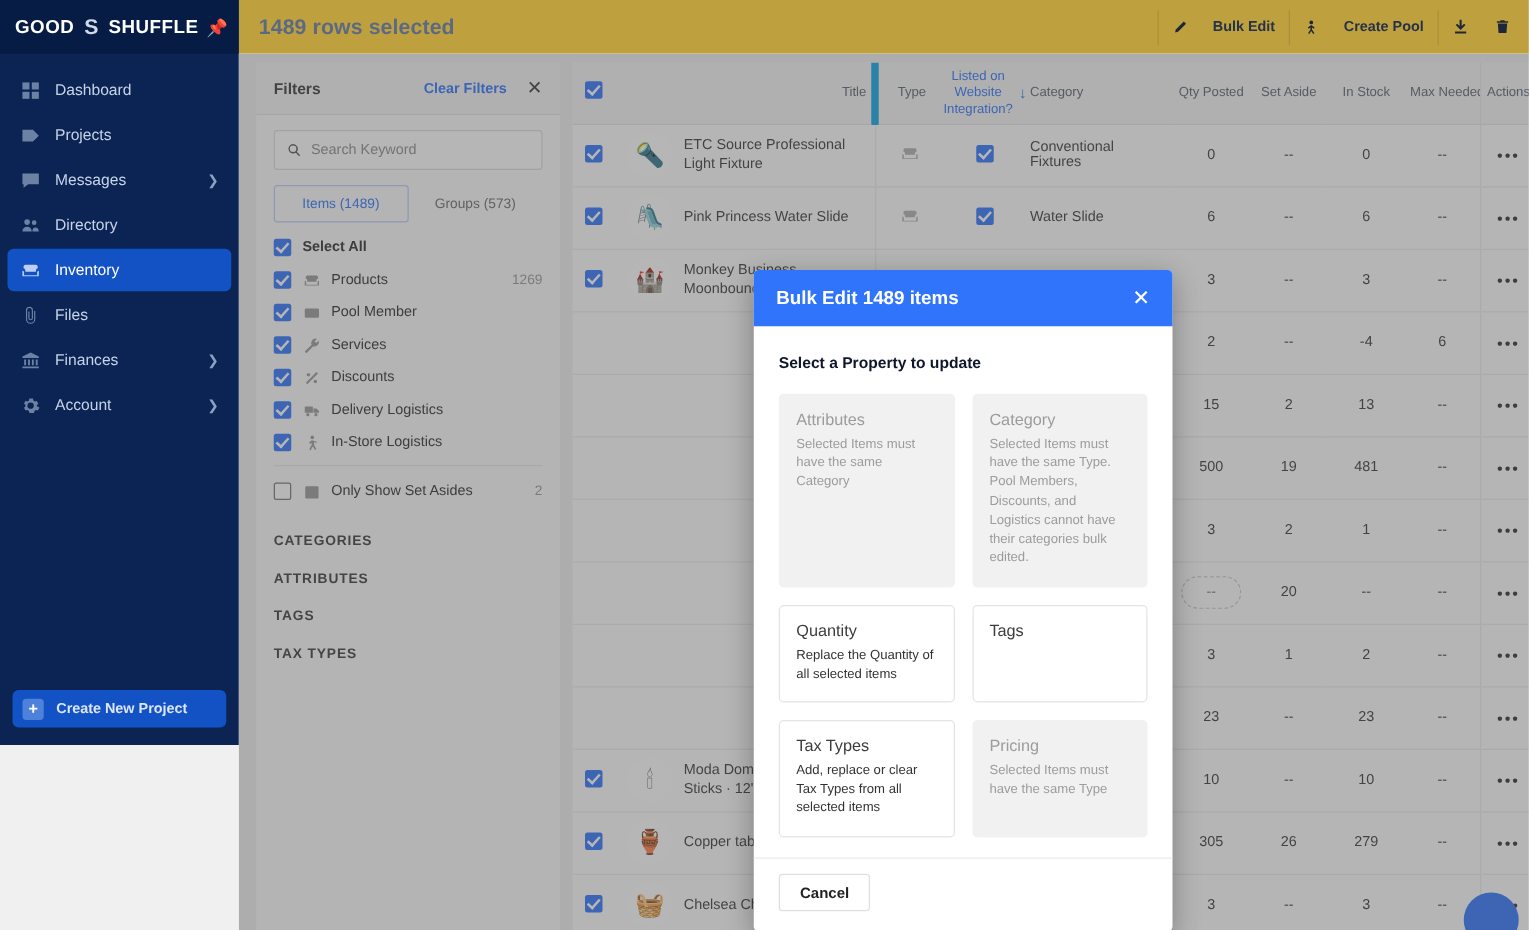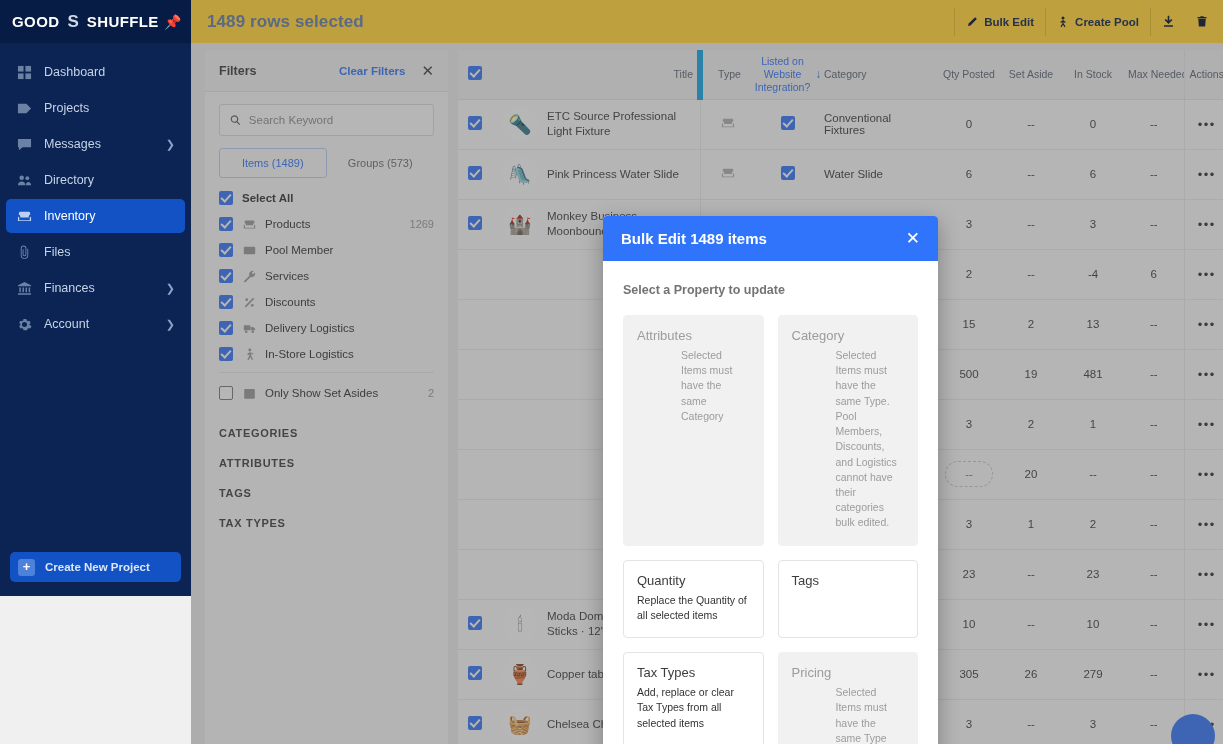--- a/index.html
+++ b/index.html
@@ -64,21 +64,21 @@
   .main { flex: 1; display: flex; flex-direction: column; position: relative; }
 
   .topbar {
     height: 43px; background: #bfa03f;
     display: flex; align-items: center; padding: 0 10px 0 16px;
     flex: 0 0 43px;
   }
   .rows-selected { color: #5b6a84; font-size: 17px; font-weight: bold; letter-spacing: .1px; }
   .topbar-actions { margin-left: auto; display: flex; align-items: center; }
   .tb-btn {
-    display: flex; align-items: center; gap: 6px;
+    display: flex; align-items: center; gap: 20px;
     height: 28px; padding: 0 11px;
     border-left: 1px solid #a98f38; border-right: 1px solid #a98f38;
     color: #263248; font-size: 11.5px; font-weight: bold; cursor: pointer;
   }
   .tb-btn + .tb-btn { border-left: none; }
   .tb-icon-btn {
     width: 34px; height: 28px; display: flex; align-items: center; justify-content: center;
     color: #1e2738; cursor: pointer;
   }
   .tb-btn svg, .tb-icon-btn svg { fill: #1e2738; }
@@ -207,31 +207,31 @@
     box-shadow: 0 6px 22px rgba(0,0,0,.3);
     display: flex; flex-direction: column;
   }
   .modal-head {
     background: #2f74fb; height: 45px; border-radius: 4px 4px 0 0;
     display: flex; align-items: center; padding: 0 18px;
   }
   .modal-title { color: #fff; font-size: 15px; font-weight: bold; }
   .modal-close { margin-left: auto; color: #fff; font-size: 17px; cursor: pointer; line-height: 1; }
   .modal-body { padding: 22px 20px 16px; }
-  .modal-subtitle { font-size: 12.5px; font-weight: bold; color: #737373; margin-bottom: 18px; }
+  .modal-subtitle { font-size: 12.5px; font-weight: bold; color: #0f172a; margin-bottom: 18px; }
   .prop-grid { display: grid; grid-template-columns: 1fr 1fr; gap: 14px 14px; }
   .prop-card {
     border: 1px solid #e4e4e4; border-radius: 4px; padding: 12px 13px 14px;
     background: #fff; cursor: pointer; min-height: 62px;
   }
   .prop-card.disabled { background: #f1f1f1; border-color: #f1f1f1; cursor: default; }
   .prop-name { font-size: 13px; color: #3c3c3c; margin-bottom: 5px; }
   .prop-card.disabled .prop-name { color: #9c9c9c; }
   .prop-desc { font-size: 10.5px; color: #333; line-height: 1.45; }
-  .prop-card.disabled .prop-desc { color: #9c9c9c; margin-left: 44px; }
+  .prop-card.disabled .prop-desc { color: #9c9c9c; }
   .modal-foot { border-top: 1px solid #ececec; padding: 12px 20px 16px; }
   .cancel-btn {
     display: inline-flex; align-items: center; justify-content: center;
     height: 30px; padding: 0 16px; border: 1px solid #e0e0e0; border-radius: 3px;
     font-size: 12px; font-weight: bold; color: #222; background: #fff; cursor: pointer;
   }
 </style>
 </head>
 <body>
 

